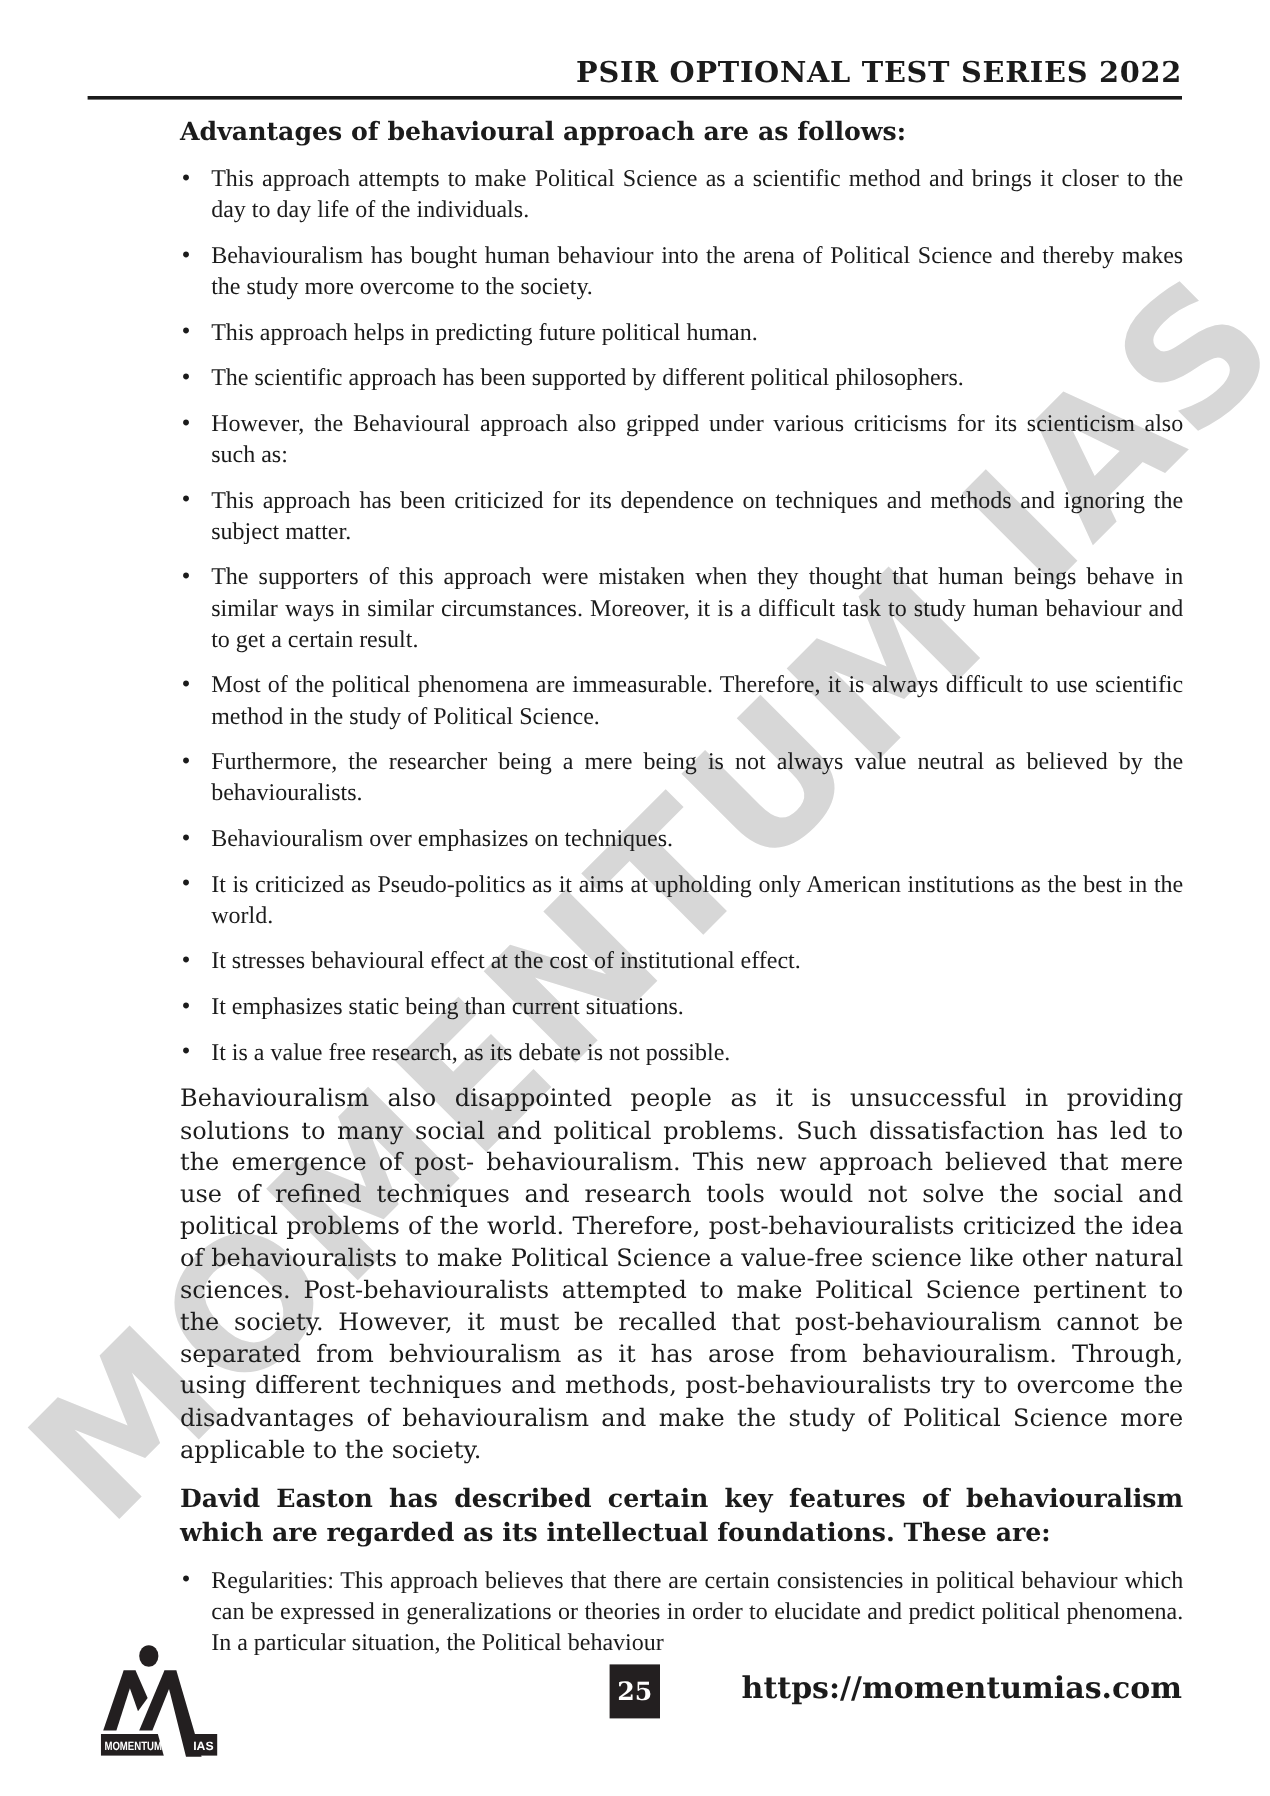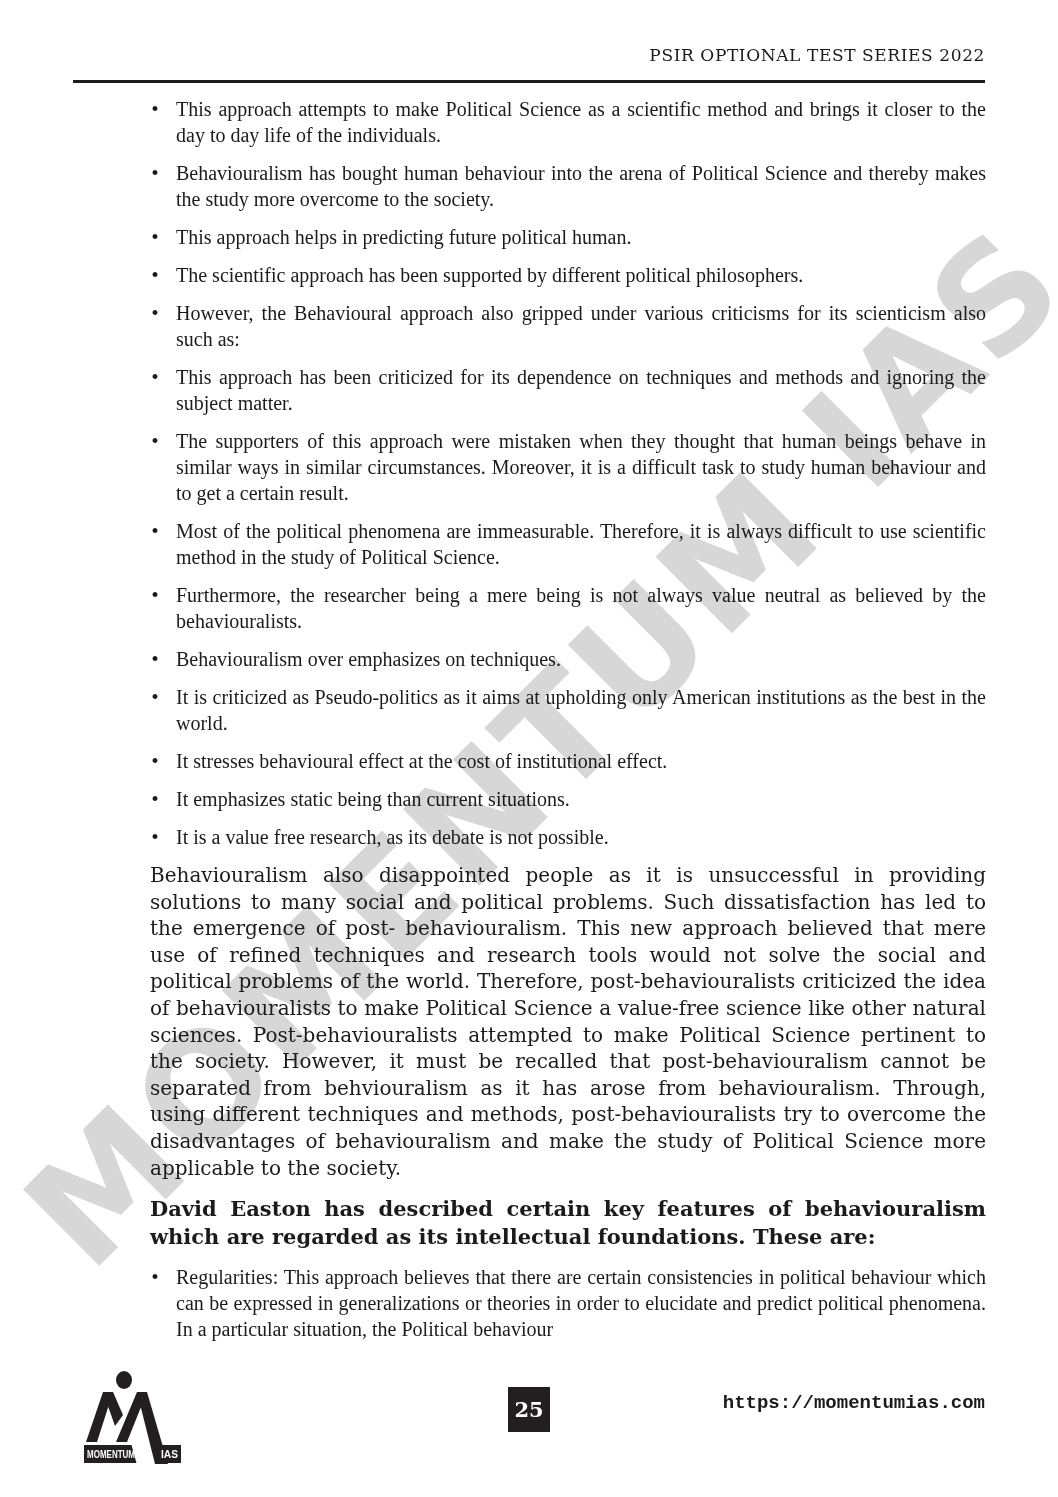--- a/index.html
+++ b/index.html
@@ -22,22 +22,22 @@
     letter-spacing:4px;
     color:#d7d7d7;
     white-space:nowrap;
     z-index:0;
     user-select:none;
   }
   
   .header-title{
     position:absolute;
     top:45px;right:73px;
-    font-weight:normal;
-    font-size:17px;
+    font-weight:bold;
+    font-size:24px;
     letter-spacing:0.6px;
     z-index:1;
   }
   .header-rule{
     position:absolute;
     top:80px;left:73px;
     width:912px;height:3px;
     background:#1b1b1b;
     z-index:1;
   }
@@ -104,36 +104,36 @@
     font-size:21px;
     display:flex;
     align-items:center;
     justify-content:center;
     z-index:1;
   }
   .footer-url{
     position:absolute;
     right:73px;top:1392px;
     font-weight:bold;
-    font-size:19px;
-    z-index:1;
-    font-family:Liberation Mono, monospace;
+    font-size:25px;
+    z-index:1;
   }
 </style>
 </head>
 <body>
 
 <div class="page">
 
   <div class="watermark">MOMENTUM IAS</div>
 
   <div class="header-title">PSIR OPTIONAL TEST SERIES 2022</div>
   <div class="header-rule"></div>
 
   <div class="content">
+    <h1>Advantages of behavioural approach are as follows:</h1>
 
     <ul class="blist">
       <li>
         <span class="mk">•</span>
         <span class="tx">This approach attempts to make Political Science as a scientific method and brings it closer to the day to day life of the individuals.</span>
       </li>
       <li>
         <span class="mk">•</span>
         <span class="tx">Behaviouralism has bought human behaviour into the arena of Political Science and thereby makes the study more overcome to the society.</span>
       </li>

